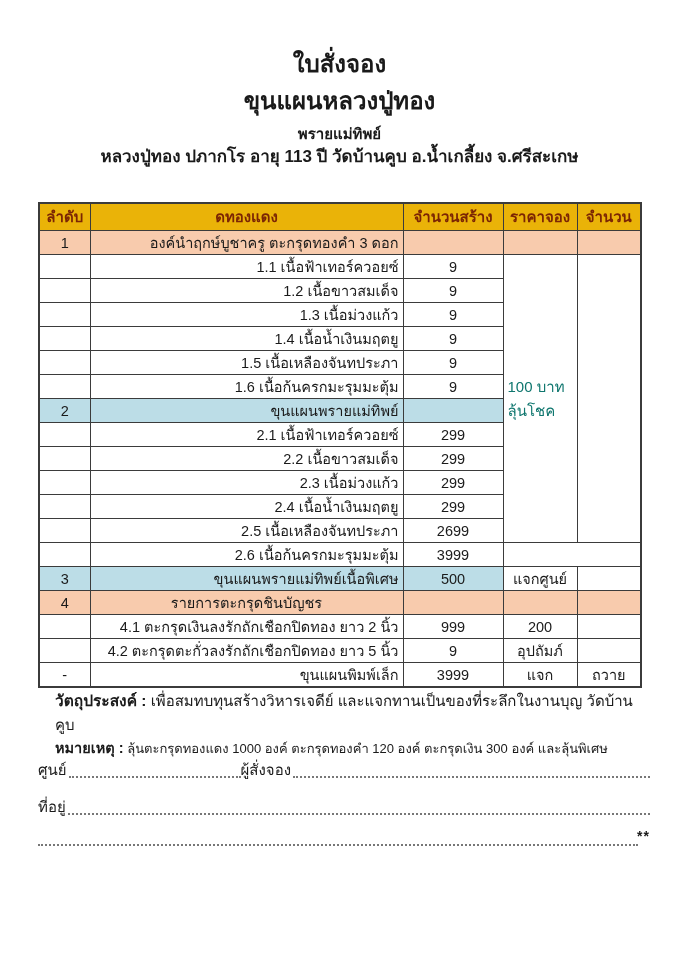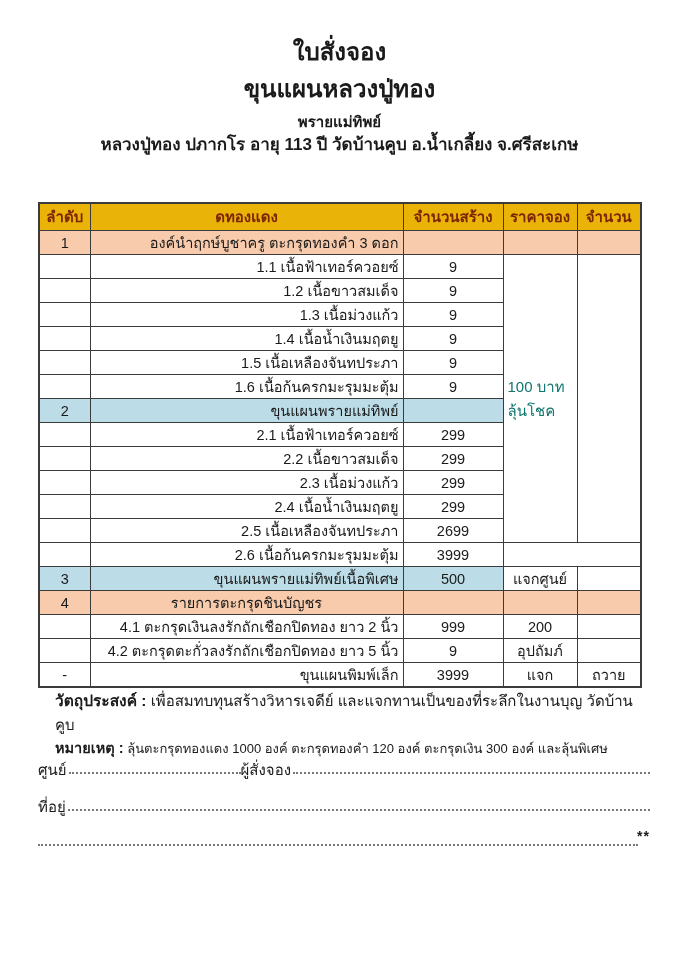--- a/index.html
+++ b/index.html
@@ -4,21 +4,21 @@
 <style>
   html,body{margin:0;padding:0;}
   body{
     width:679px;height:960px;background:#ffffff;
     font-family:"Liberation Sans","DejaVu Sans",sans-serif;
     color:#1a1a1a;position:relative;overflow:hidden;
   }
   .page{position:absolute;inset:0;background:#fff;}
 
   
-  .titles{position:absolute;top:40px;left:0;width:679px;text-align:center;}
+  .titles{position:absolute;top:52px;left:0;width:679px;text-align:center;}
   .t-main{font-size:24px;font-weight:bold;line-height:1.0;margin-bottom:13px;}
   .t-sub{font-size:15px;font-weight:bold;line-height:1.0;margin-bottom:7px;}
   .t-sub2{font-size:17px;font-weight:bold;line-height:1.0;}
 
   
   table.order{
     position:absolute;top:202px;left:38px;width:604px;
     border-collapse:collapse;table-layout:fixed;
     border:2px solid #3b3b3b;font-size:14.5px;
   }
@@ -38,21 +38,21 @@
     vertical-align:middle;text-align:left;padding-left:10px;
     color:#0f766e;font-weight:normal;font-size:15px;line-height:1.6;
     white-space:normal;
   }
 
   
   .purpose{position:absolute;top:688px;left:55px;width:590px;font-size:15px;}
   .purpose b{font-size:15.5px;}
   .note{position:absolute;top:736px;left:55px;width:590px;font-size:13px;}
   .note b{font-size:14.5px;}
-  .fill-line{position:absolute;left:38px;width:612px;display:flex;align-items:flex-start;font-size:15px;}
+  .fill-line{position:absolute;left:38px;width:612px;display:flex;align-items:center;font-size:15px;}
   .fill-line .lbl{flex:0 0 auto;padding-right:2px;}
   .dots{border-bottom:2px dotted #777;height:14px;}
   .dots.seg1{flex:0 0 172px;}
   .dots.grow{flex:1 1 auto;}
   .line-center{top:758px;}
   .line-address{top:795px;}
   .line-last{top:828px;height:22px;display:block;}
   .line-last .dots{position:absolute;left:0;right:12px;top:16px;height:0;}
   .line-last .stars{position:absolute;right:0;top:0;font-size:14px;font-weight:bold;letter-spacing:1px;}
 </style>

